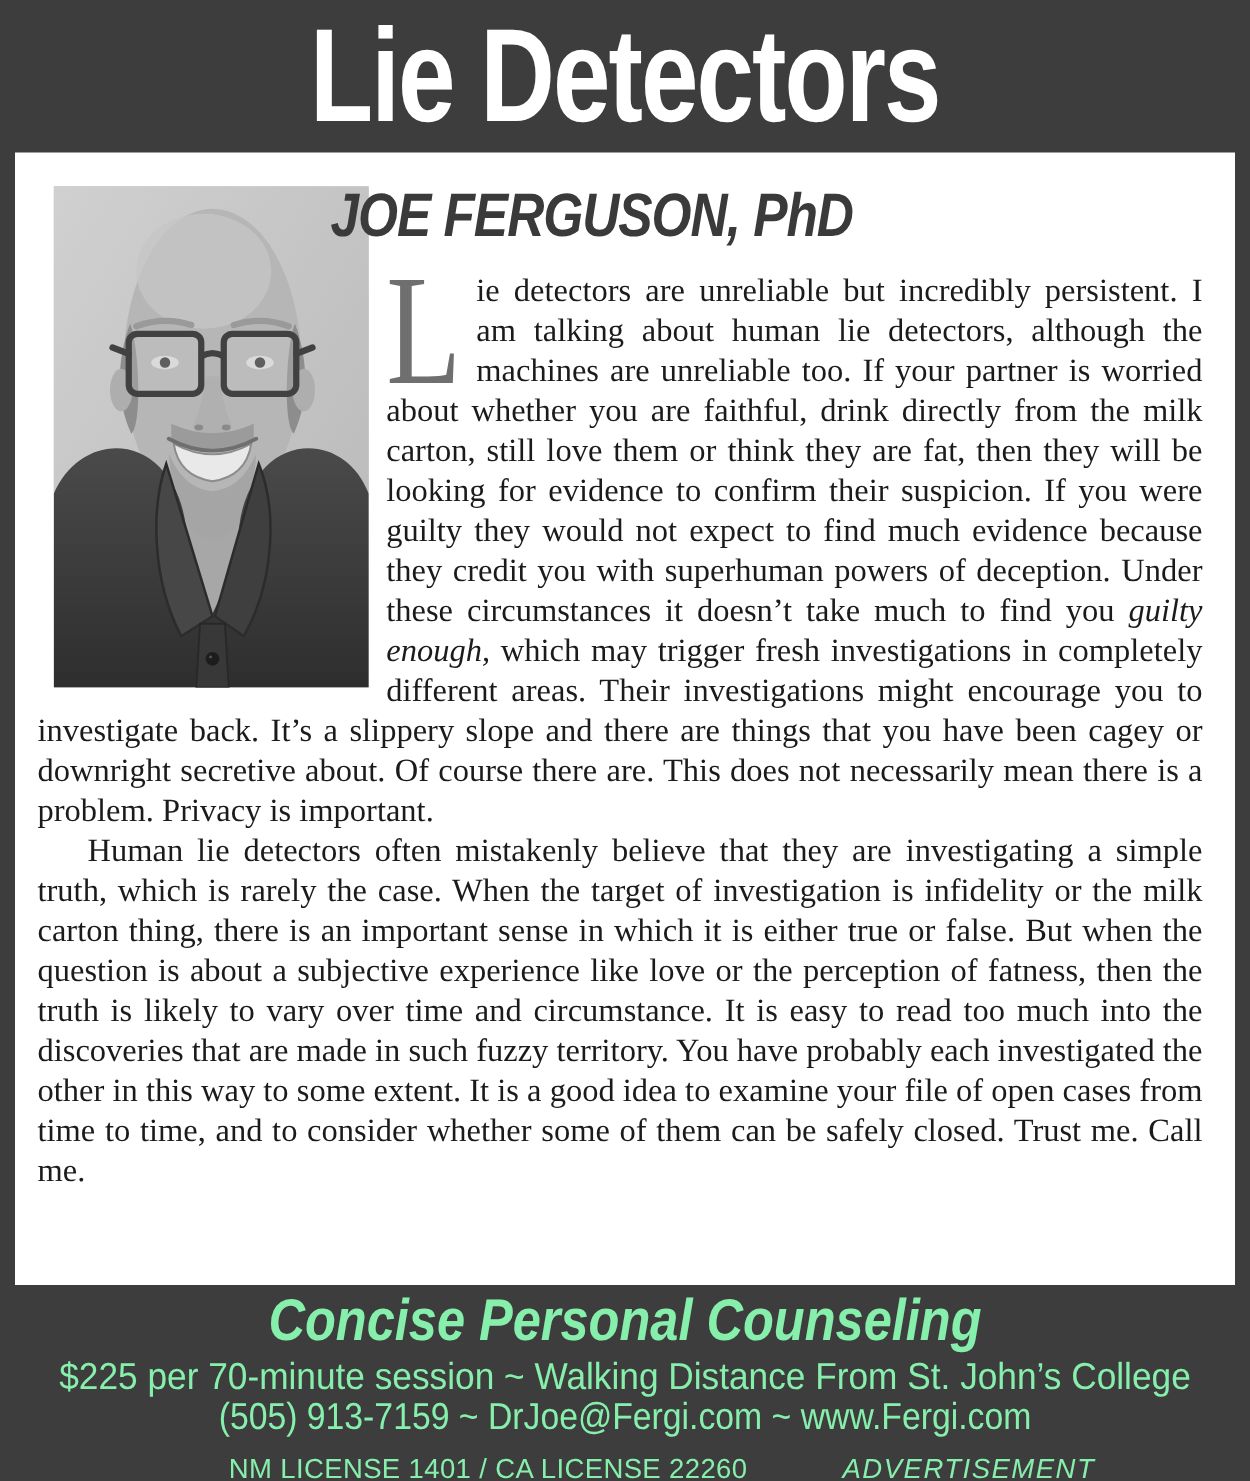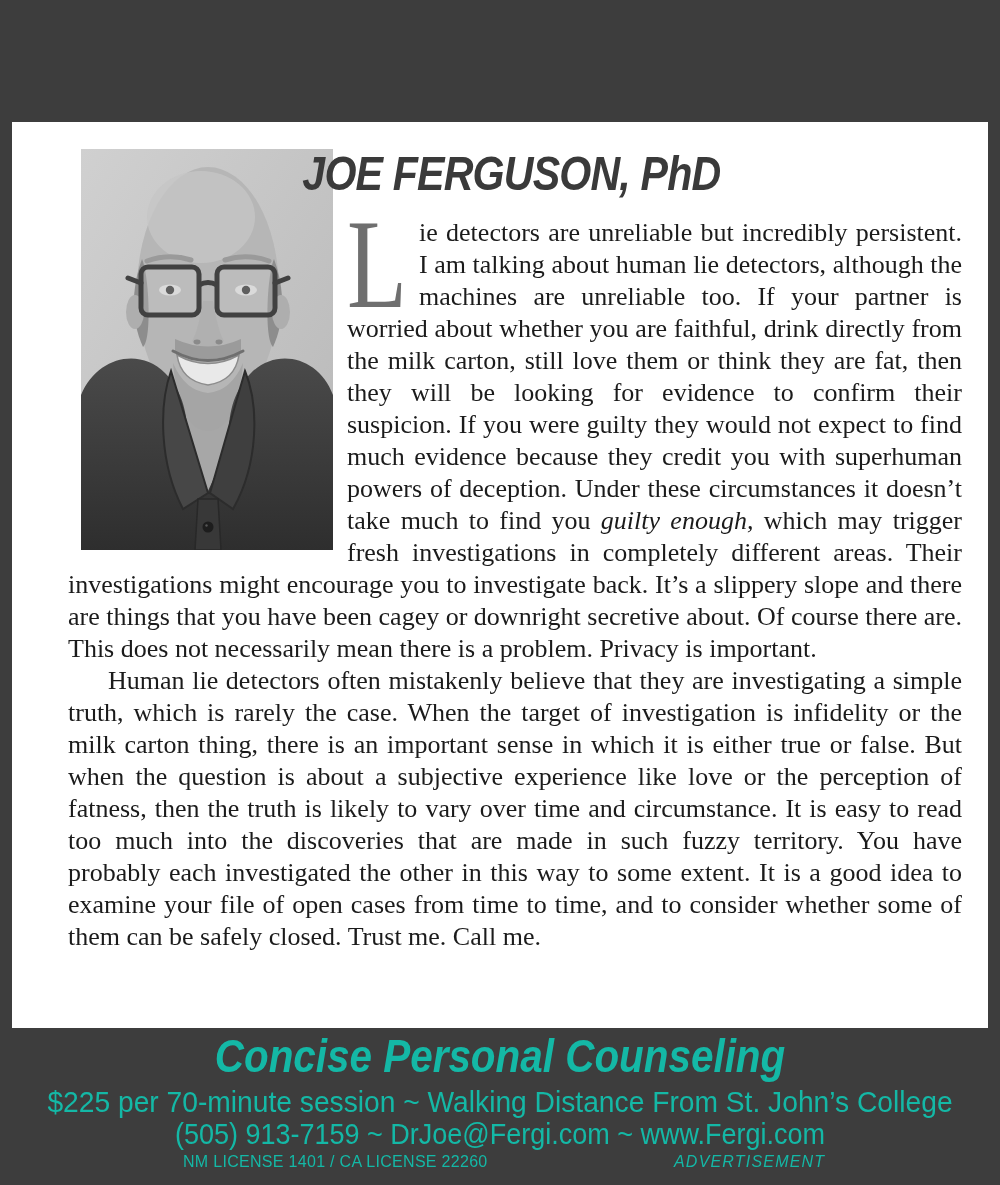--- a/index.html
+++ b/index.html
@@ -16,21 +16,21 @@
   .title{
     margin:0;color:#ffffff;font-weight:700;font-style:normal;
     font-size:106px;line-height:100px;letter-spacing:-2px;white-space:nowrap;
     transform:scaleX(.78);transform-origin:center center;
   }
   
   .panel{
     position:absolute;top:122px;left:12px;width:976px;height:906px;
     background:#ffffff;
   }
-  .content{display:flow-root;height:100%;padding:0 26px 0 18px;box-sizing:border-box;margin-left:38px;}
+  .content{display:flow-root;height:100%;padding:0 26px 0 18px;box-sizing:border-box;}
   .photo{
     float:left;width:252px;height:401px;margin:27px 14px 14px 13px;
     background:#c6c6c6;
   }
   .photo svg{display:block;width:100%;height:100%;}
   .name{
     margin:31px 0 0;color:#3a3a3a;
     font-style:italic;font-weight:700;font-size:49px;line-height:40px;
     letter-spacing:-1px;white-space:nowrap;
     transform:scaleX(.84);transform-origin:left top;
@@ -49,41 +49,44 @@
   .dropcap{
     float:left;width:64px;height:92px;margin:2px 8px 0 0;
     font-family:"Liberation Serif",serif;color:#6f6f6f;
     font-size:126px;line-height:92px;
     transform:scaleX(.78);transform-origin:left center;
   }
   .ital{font-style:italic;}
   
   .footer{
     position:absolute;top:1028px;left:0;width:1000px;height:157px;
-    color:#14b8a6;text-align:center;
+    color:#86efac;text-align:center;
   }
   .tagline{
     margin:4px 0 0;font-style:italic;font-weight:700;
     font-size:47px;line-height:48px;white-space:nowrap;
     transform:scaleX(.86);transform-origin:center top;
   }
   .info-line{
     margin:0;font-size:30px;line-height:32px;font-weight:400;white-space:nowrap;
   }
   .info1{margin-top:6px;transform:scaleX(.94);transform-origin:center top;}
   .info2{transform:scaleX(.90);transform-origin:center top;}
-  .legal{position:relative;height:20px;margin-top:2px;font-size:16px;line-height:20px;}
+  .legal{position:relative;height:20px;margin-top:15px;font-size:22px;line-height:20px;}
   .license{position:absolute;left:183px;top:0;letter-spacing:.3px;white-space:nowrap;}
   .advert{position:absolute;left:674px;top:0;letter-spacing:1.2px;white-space:nowrap;font-style:italic;}
 </style>
 </head>
 <body>
 
 <div class="ad">
 
+  <header class="masthead">
+    <h1 class="title">Lie Detectors</h1>
+  </header>
 
   <main class="panel">
     <div class="content">
 
       <figure class="photo" style="margin-top:27px;margin-bottom:14px;">
         <svg viewBox="0 0 252 401" preserveAspectRatio="none" aria-hidden="true">
           <defs>
             <linearGradient id="pbg" x1="0" y1="0" x2="1" y2="1">
               <stop offset="0" stop-color="#d0d0d0"></stop>
                 <stop offset="1" stop-color="#b8b8b8"></stop>

